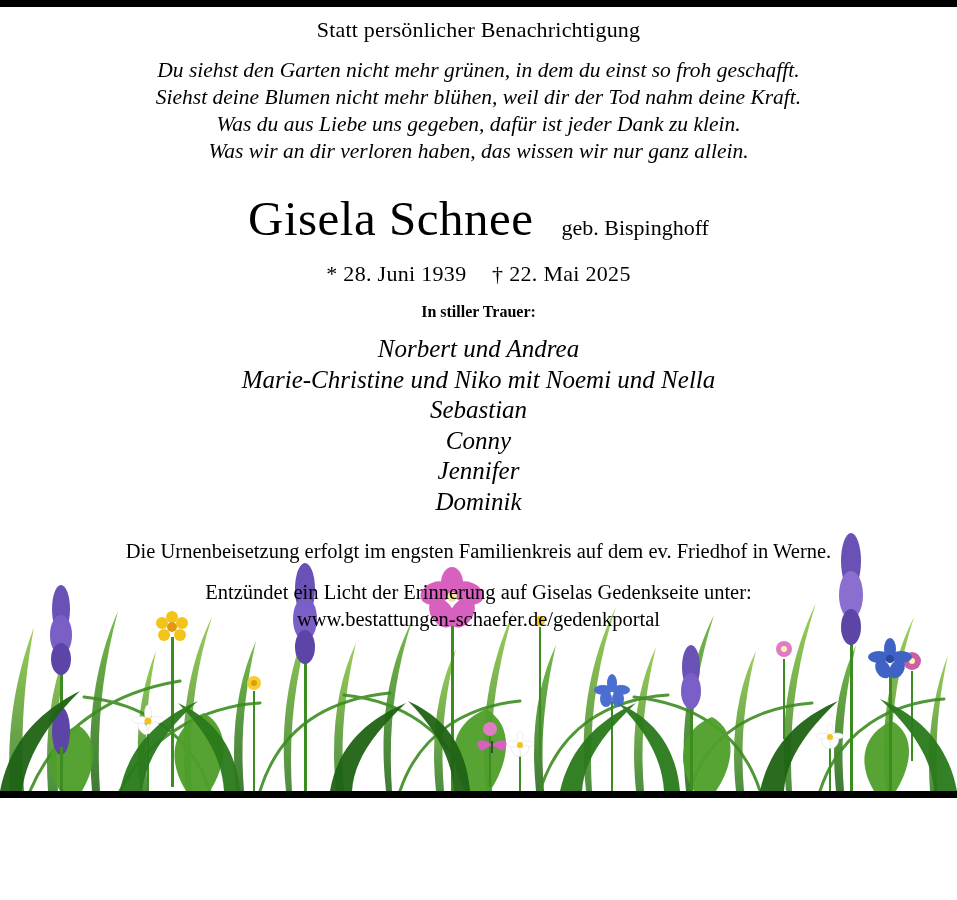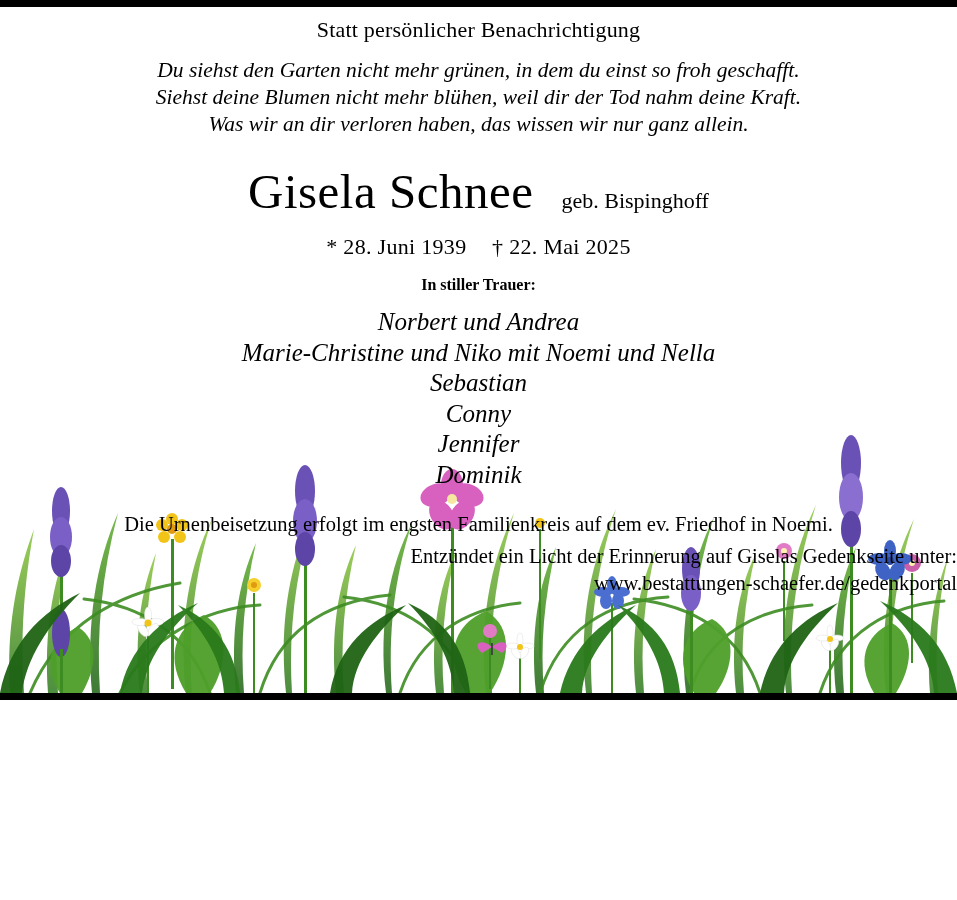--- a/index.html
+++ b/index.html
@@ -3,21 +3,21 @@
 <meta charset="utf-8">
 <style>
   html, body {
     margin: 0;
     padding: 0;
     background: #ffffff;
   }
   .page {
     position: relative;
     width: 957px;
-    height: 700px;
+    height: 798px;
     background: #ffffff;
     box-sizing: border-box;
     border-top: 7px solid #000000;
     border-bottom: 7px solid #000000;
     overflow: hidden;
     font-family: "Liberation Serif", serif;
     color: #000000;
   }
   .content {
     position: relative;
@@ -73,24 +73,23 @@
   }
   .mourners div { white-space: nowrap; font-style: italic; }
   .info {
     margin-top: 20px;
     font-size: 20.5px;
     line-height: 29px;
   }
   .info .line { white-space: nowrap; }
   .info .spaced { margin-top: 11px; }
   .memorial {
-    margin-top: 4px;
+    margin-top: 13px;
     font-size: 20.5px;
     line-height: 27px;
-    text-align: right;
   }
   .memorial .url { display: block; }
 
   
   .meadow {
     position: absolute;
     left: 0;
     right: 0;
     bottom: 0;
     height: 260px;
@@ -104,20 +103,21 @@
 
 <div class="page">
 
   <div class="content">
 
     <div class="headline">Statt persönlicher Benachrichtigung</div>
 
     <div class="poem">
       <div>Du siehst den Garten nicht mehr grünen, in dem du einst so froh geschafft.</div>
       <div>Siehst deine Blumen nicht mehr blühen, weil dir der Tod nahm deine Kraft.</div>
+      <div>Was du aus Liebe uns gegeben, dafür ist jeder Dank zu klein.</div>
       <div>Was wir an dir verloren haben, das wissen wir nur ganz allein.</div>
     </div>
 
     <div class="name-row">
       <span class="name">Gisela Schnee</span>
       <span class="maidenname">geb. Bispinghoff</span>
     </div>
 
     <div class="dates">
       <span>* 28. Juni 1939</span>
@@ -130,21 +130,21 @@
     <div class="mourners">
       <div>Norbert und Andrea</div>
       <div>Marie-Christine und Niko mit Noemi und Nella</div>
       <div>Sebastian</div>
       <div>Conny</div>
       <div>Jennifer</div>
       <div>Dominik</div>
     </div>
 
     <div class="info">
-      <div class="line spaced">Die Urnenbeisetzung erfolgt im engsten Familienkreis auf dem ev. Friedhof in Noemi.</div>
+      <div class="line spaced">Die Urnenbeisetzung erfolgt im engsten Familienkreis auf dem ev. Friedhof in Werne.</div>
     </div>
 
     <div class="memorial">
       <div>Entzündet ein Licht der Erinnerung auf Giselas Gedenkseite unter:</div>
       <span class="url">www.bestattungen-schaefer.de/gedenkportal</span>
     </div>
 
   </div>
 
   <div class="meadow">

